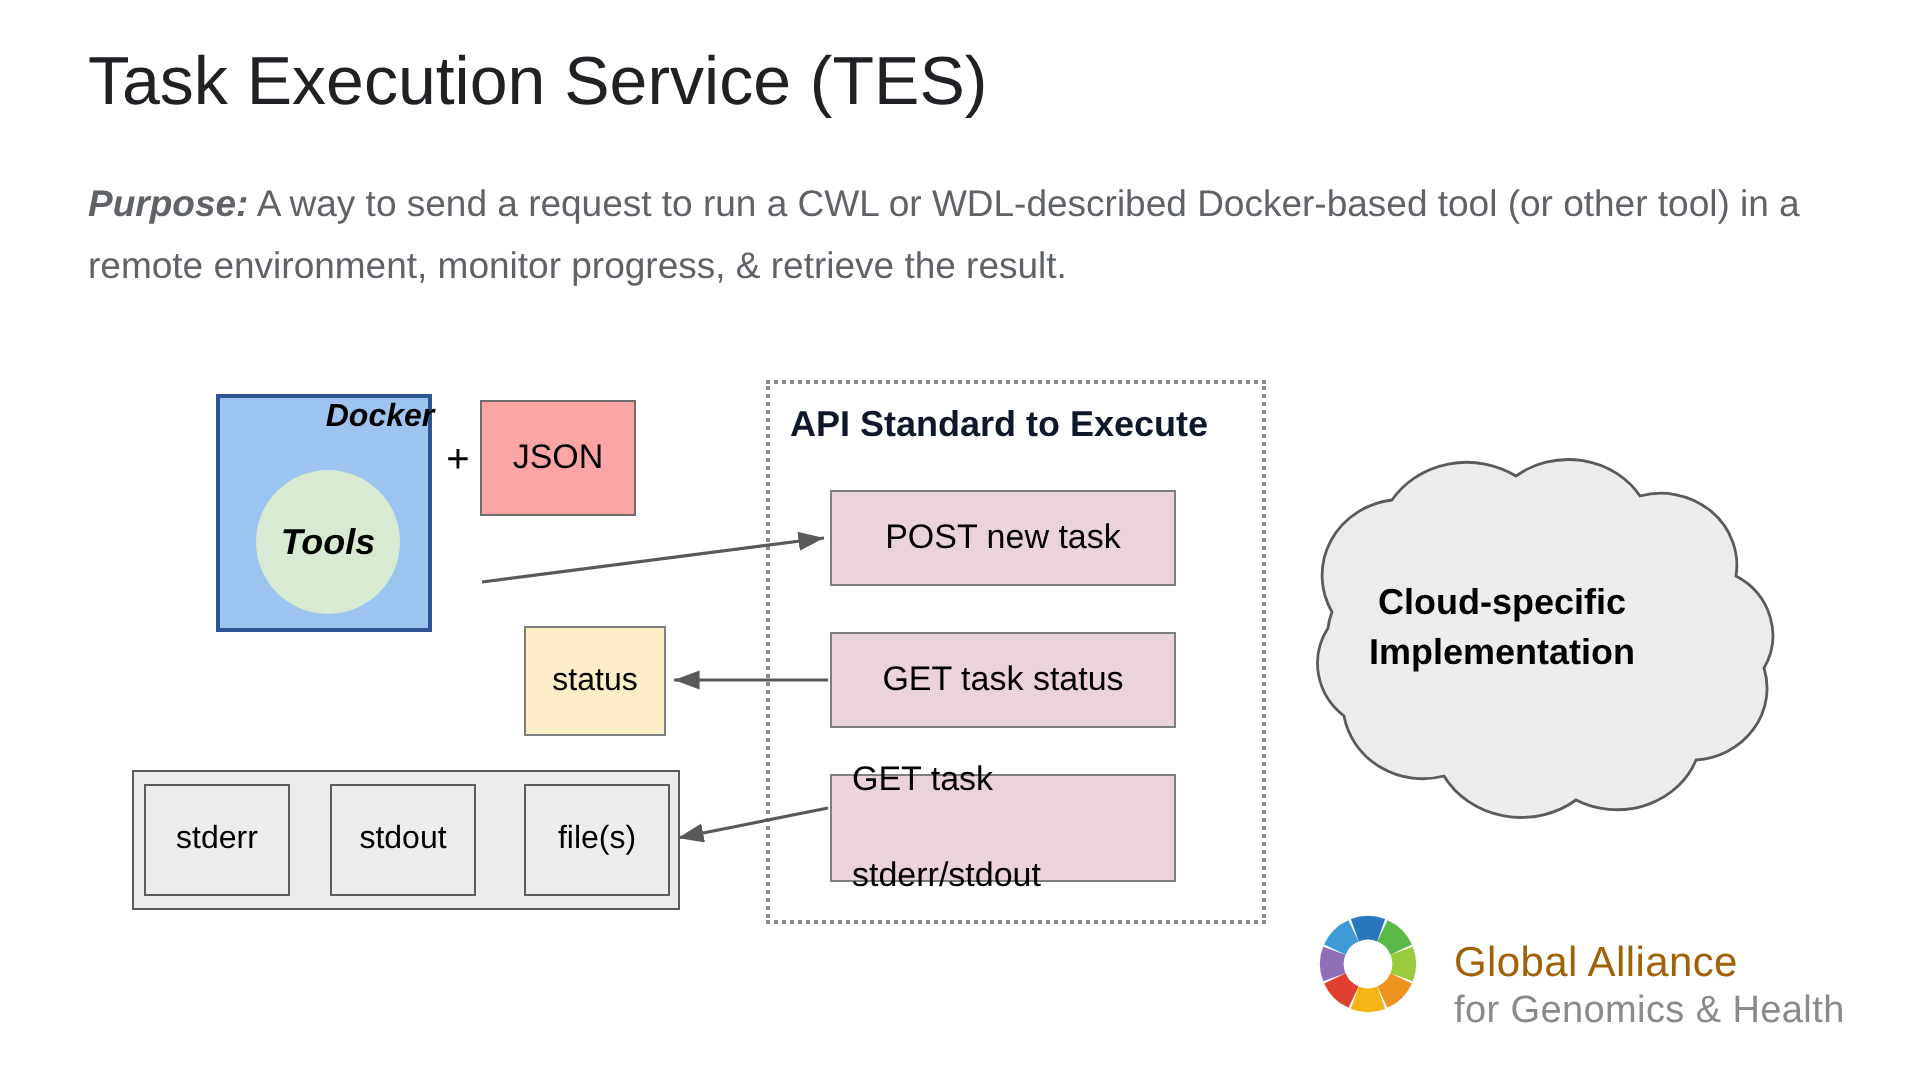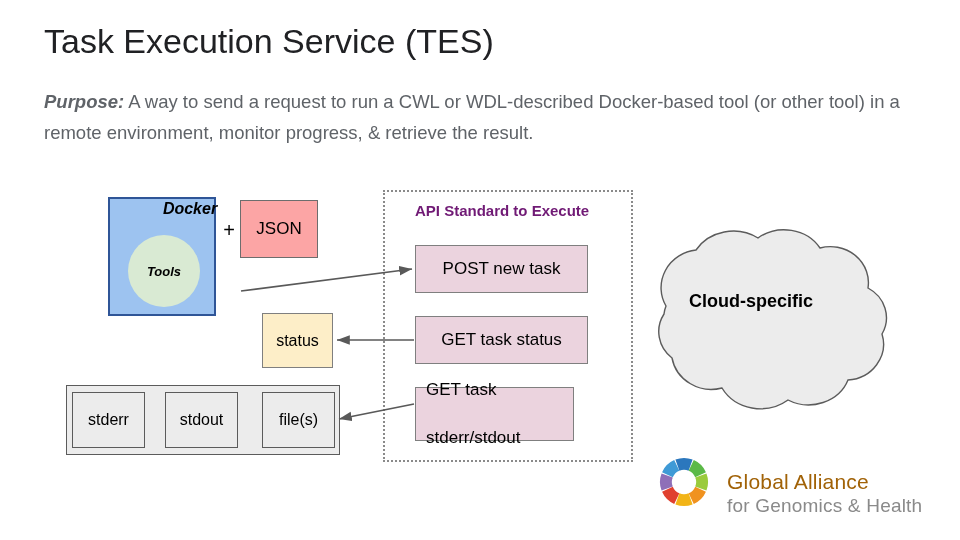--- a/index.html
+++ b/index.html
@@ -30,50 +30,50 @@
     background:#9dc3f0;border:2px solid #2f5597;
   }
   #docker-label{
     position:absolute;left:108px;top:200px;width:108px;
     text-align:center;font-size:16px;font-weight:bold;font-style:italic;color:#000;margin-left:28px;
   }
   #tools-circle{
     position:absolute;left:128px;top:235px;width:72px;height:72px;border-radius:50%;
     background:#d9ead3;display:flex;align-items:center;justify-content:center;
   }
-  #tools-circle span{font-size:13px;font-weight:bold;font-style:italic;color:#000;}
+  #tools-circle span{font-size:18px;font-weight:bold;font-style:italic;color:#000;}
 
   #plus{
     position:absolute;left:219px;top:219px;width:20px;
     text-align:center;font-size:20px;color:#000;
   }
 
   #json-box{
     left:240px;top:200px;width:78px;height:58px;
     background:#fca5a5;border:1px solid #6d6d6d;
   }
   #json-box span{font-size:17px;color:#000;}
 
   
   #api-region{
     position:absolute;left:383px;top:190px;width:250px;height:272px;
     border:2px dotted #8a8a8a;box-sizing:border-box;background:transparent;
   }
   #api-title{
     position:absolute;left:395px;top:202px;
-    font-size:15px;font-weight:bold;color:#701a75;white-space:nowrap;margin-left:20px;
+    font-size:18px;font-weight:bold;color:#0f172a;white-space:nowrap;
   }
 
   .pink{background:#ebd3de;border:1px solid #7f7f7f;}
   #post-box{left:415px;top:245px;width:173px;height:48px;}
   #post-box span{font-size:17px;color:#000;}
   #getstatus-box{left:415px;top:316px;width:173px;height:48px;}
   #getstatus-box span{font-size:17px;color:#000;}
   #getout-box{
-    left:415px;top:387px;width:159px;height:54px;
+    left:415px;top:387px;width:173px;height:54px;
     justify-content:flex-start;align-items:center;padding-left:10px;
   }
   #getout-box span{font-size:17px;color:#000;line-height:24px;text-align:left;}
 
   #status-box{
     left:262px;top:313px;width:71px;height:55px;
     background:#fdeec8;border:1px solid #7f7f7f;
   }
   #status-box span{font-size:16px;color:#000;}
 
@@ -174,20 +174,21 @@
                a38,36 0 0 1 -34,46
                a42,38 0 0 1 -60,20
                a44,40 0 0 1 -66,-12
                a40,38 0 0 1 -50,-30
                a36,34 0 0 1 -8,-44
                a36,34 0 0 1 2,-8 Z" fill="#ececec" stroke="#5b5b5b" stroke-width="1.4"></path>
     </svg>
   </div>
   <div id="cloud-label">
     <span>Cloud-specific</span><br>
+    <span>Implementation</span>
   </div>
 
   <svg id="arrows">
     <defs>
       <marker id="ah" markerWidth="9" markerHeight="9" refX="8" refY="3" orient="auto" markerUnits="strokeWidth">
         <path d="M0,0 L8,3 L0,6 z" fill="#595959"></path>
       </marker>
     </defs>
     <line x1="241" y1="291" x2="412" y2="269" stroke="#595959" stroke-width="1.6" marker-end="url(#ah)"></line>
     <line x1="414" y1="340" x2="337" y2="340" stroke="#595959" stroke-width="1.6" marker-end="url(#ah)"></line>

